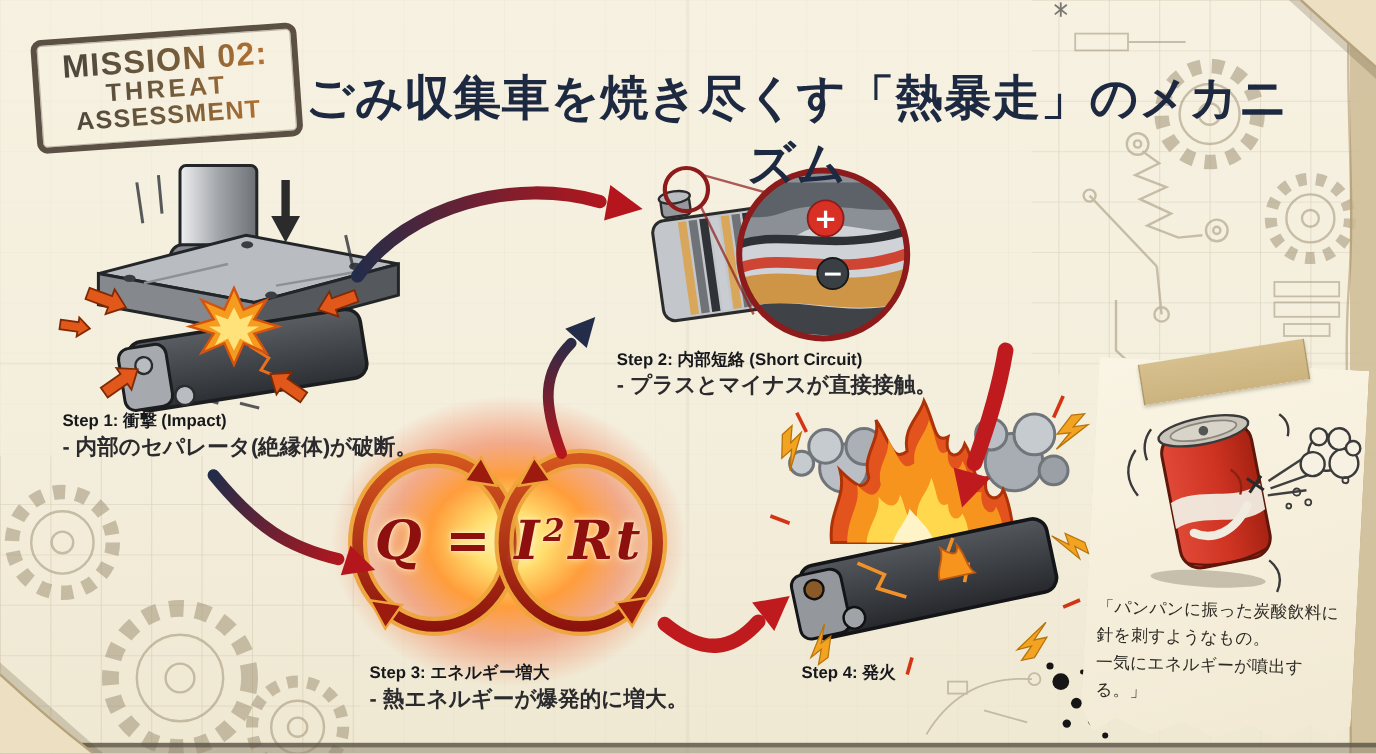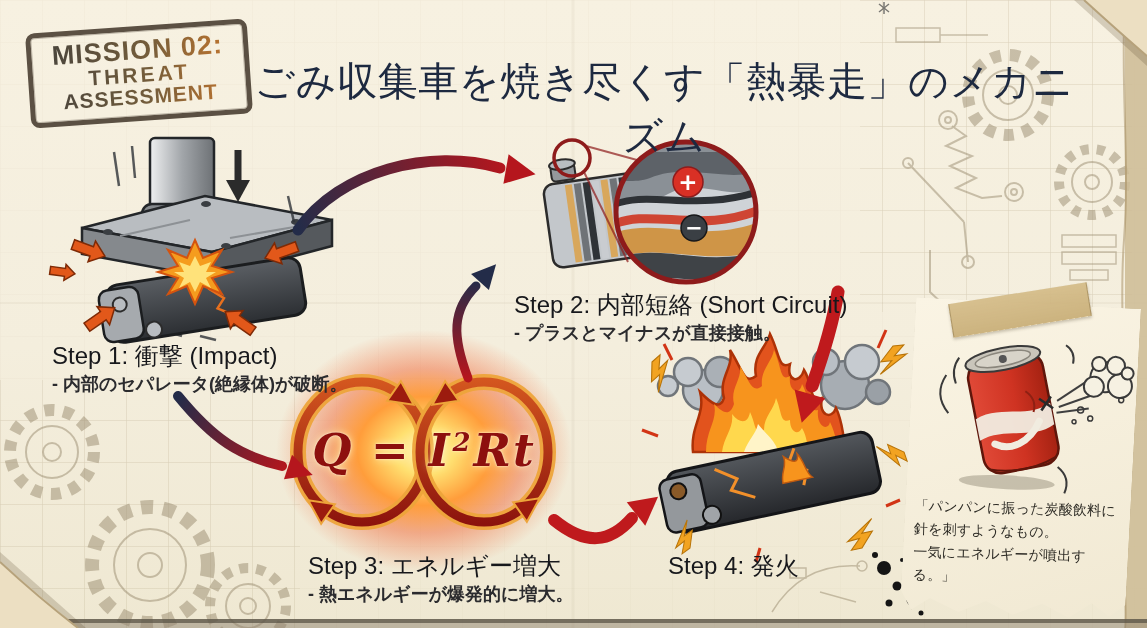--- a/index.html
+++ b/index.html
@@ -14,24 +14,24 @@
     transform:rotate(-4deg);border:5px solid #53483b;border-radius:9px;text-align:center;
     box-shadow:inset 0 0 0 1px rgba(83,72,59,.35);opacity:.95;}
   .stamp span{display:block;line-height:1.05;font-weight:800;
     background:linear-gradient(100deg,#3f3b34 5%,#6e5633 55%,#bd6f25 95%);
     -webkit-background-clip:text;background-clip:text;color:transparent;}
   .stamp .l1{font-size:27px;letter-spacing:1px;}
   .stamp .l2{font-size:21px;letter-spacing:3px;}
   .stamp .l3{font-size:21px;letter-spacing:1px;}
 
   .title{position:absolute;left:246px;top:54px;width:836px;z-index:3;text-align:center;
-    font-size:40px;font-weight:400;color:#1d2940;letter-spacing:0.5px;}
+    font-size:40px;font-weight:700;color:#1d2940;letter-spacing:0.5px;}
 
   .caption{position:absolute;z-index:3;}
-  .cap-title{font-size:24px;font-weight:400;color:#17181c;line-height:1.2;}
+  .cap-title{font-size:14px;font-weight:700;color:#17181c;line-height:1.2;}
   .cap-desc{font-size:18px;font-weight:700;color:#2b2b2e;line-height:1.3;margin-top:2px;}
   .cap1{left:52px;top:342px;} .cap2{left:514px;top:291px;}
   .cap3{left:308px;top:552px;} .cap4{left:668px;top:552px;}
 
   
   .glow{position:absolute;left:276px;top:330px;width:296px;height:242px;z-index:1;border-radius:50%;
     background:radial-gradient(closest-side,#fff7c6 0%,#ffe070 20%,#ff9d3b 45%,rgba(240,90,40,.45) 68%,rgba(240,90,40,0) 100%);}
   .formula{position:absolute;left:292px;top:424px;width:264px;z-index:3;text-align:center;
     font-family:"DejaVu Serif","Liberation Serif",serif;font-style:italic;font-weight:900;
     font-size:45px;color:#8d100e;letter-spacing:2px;

